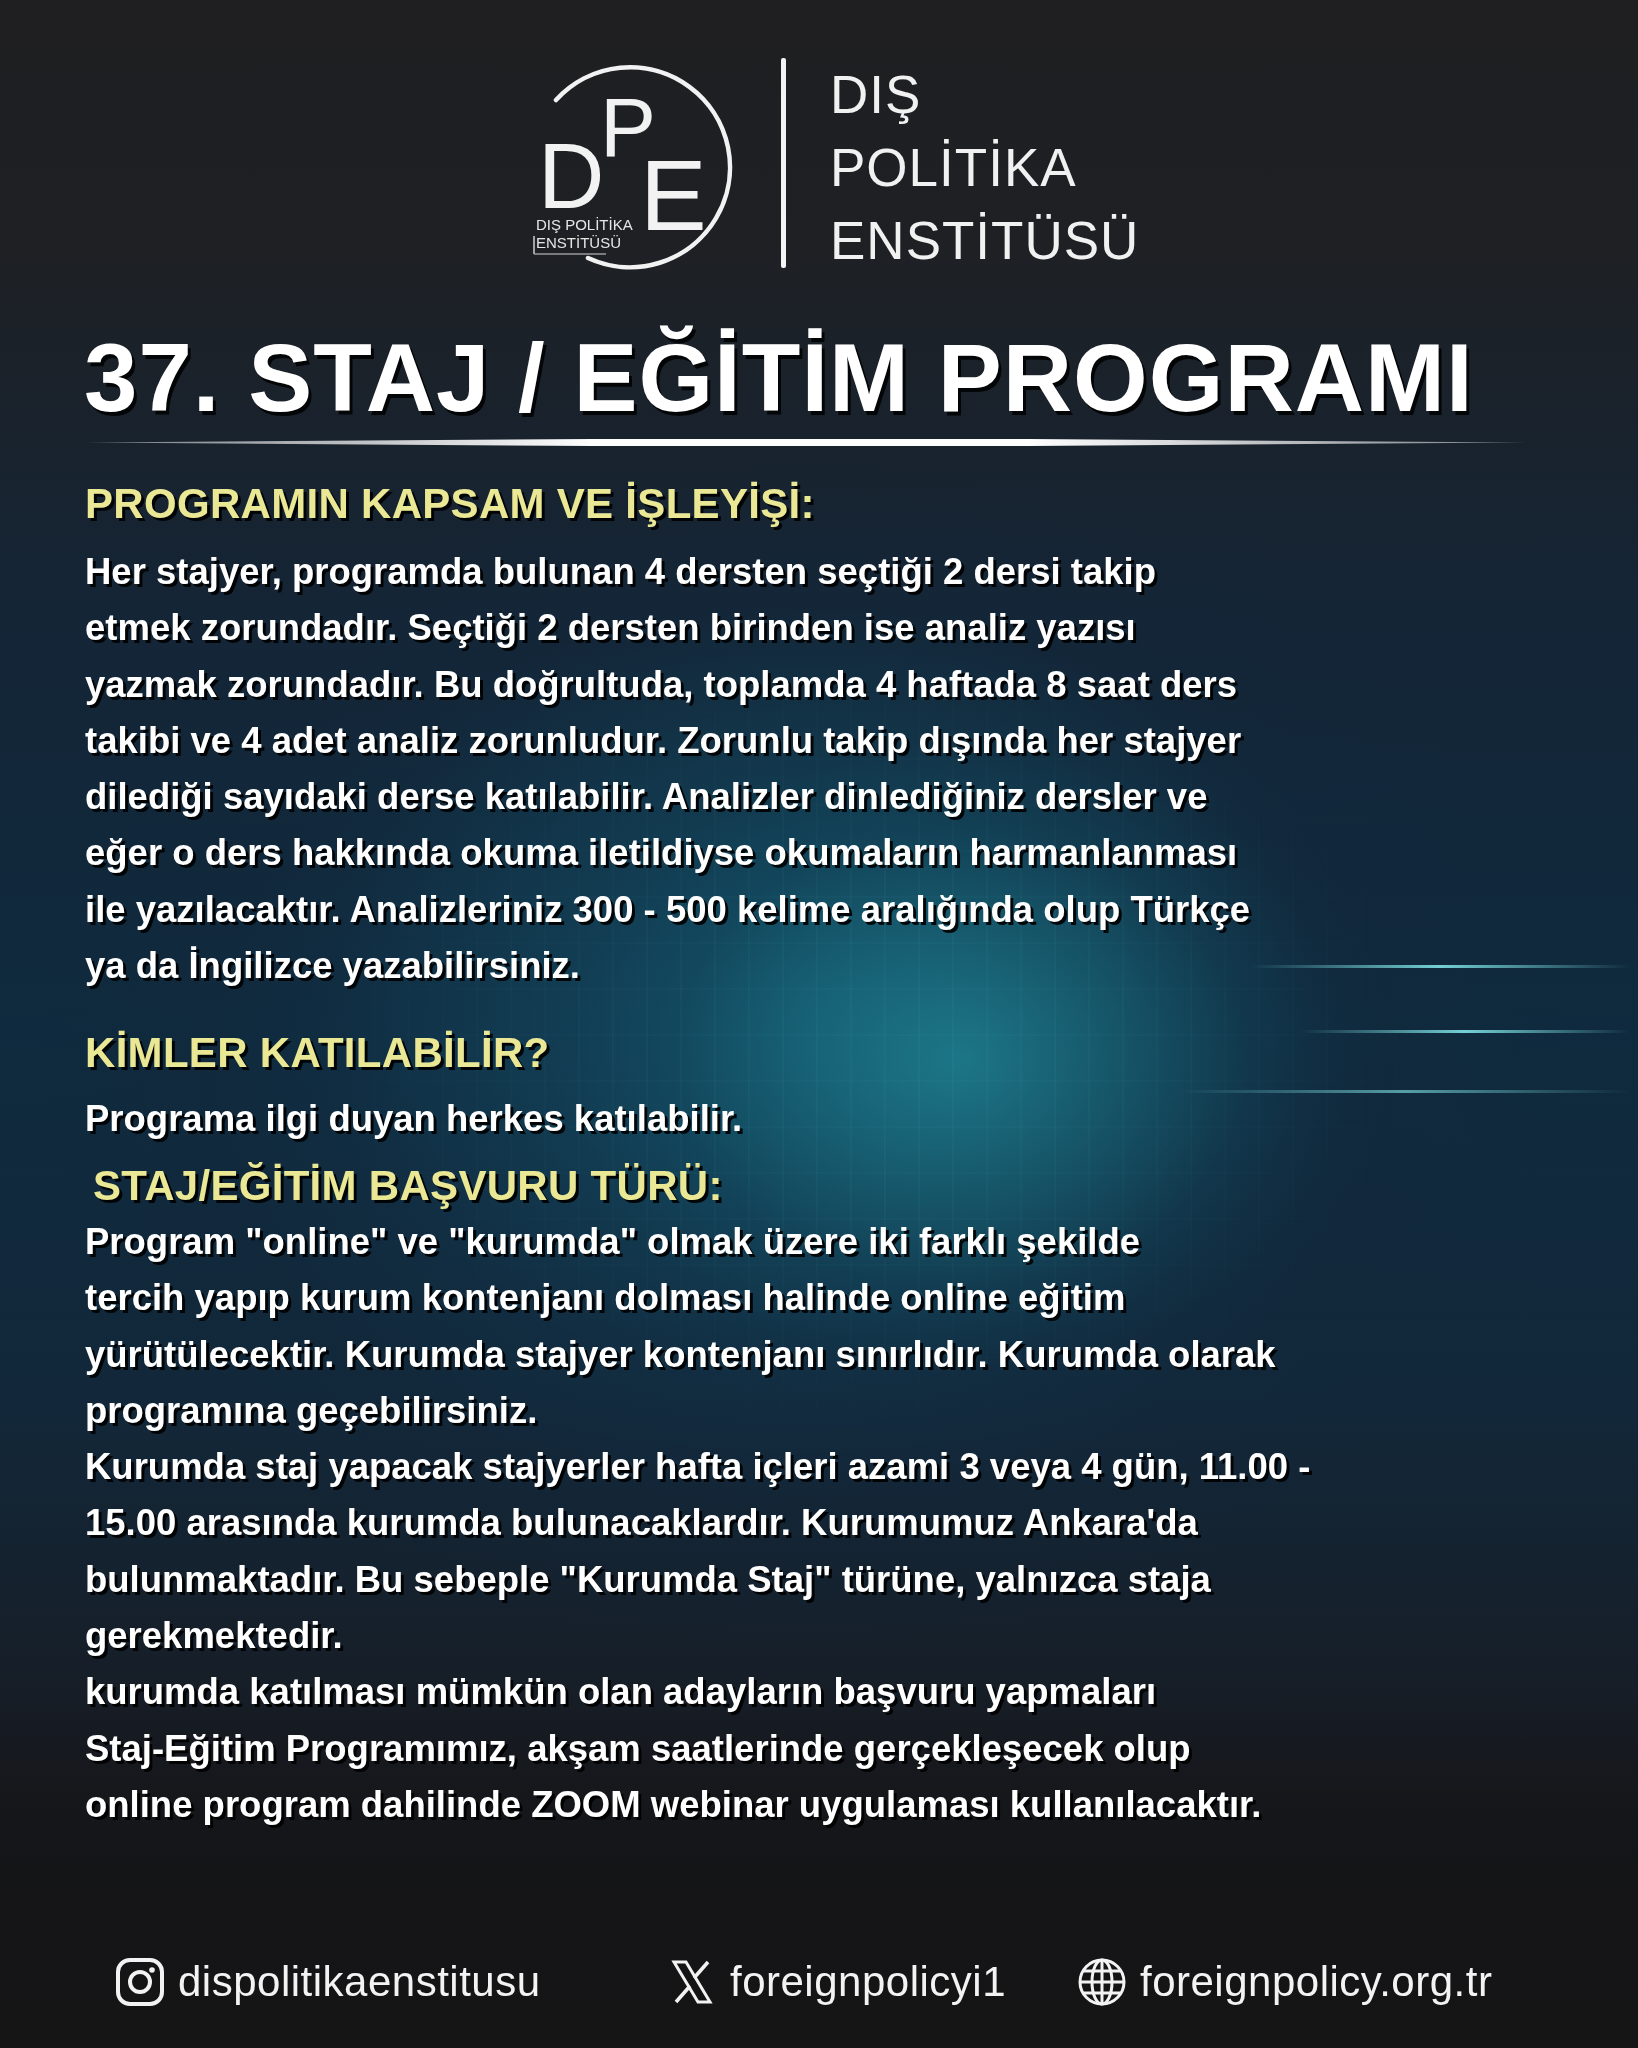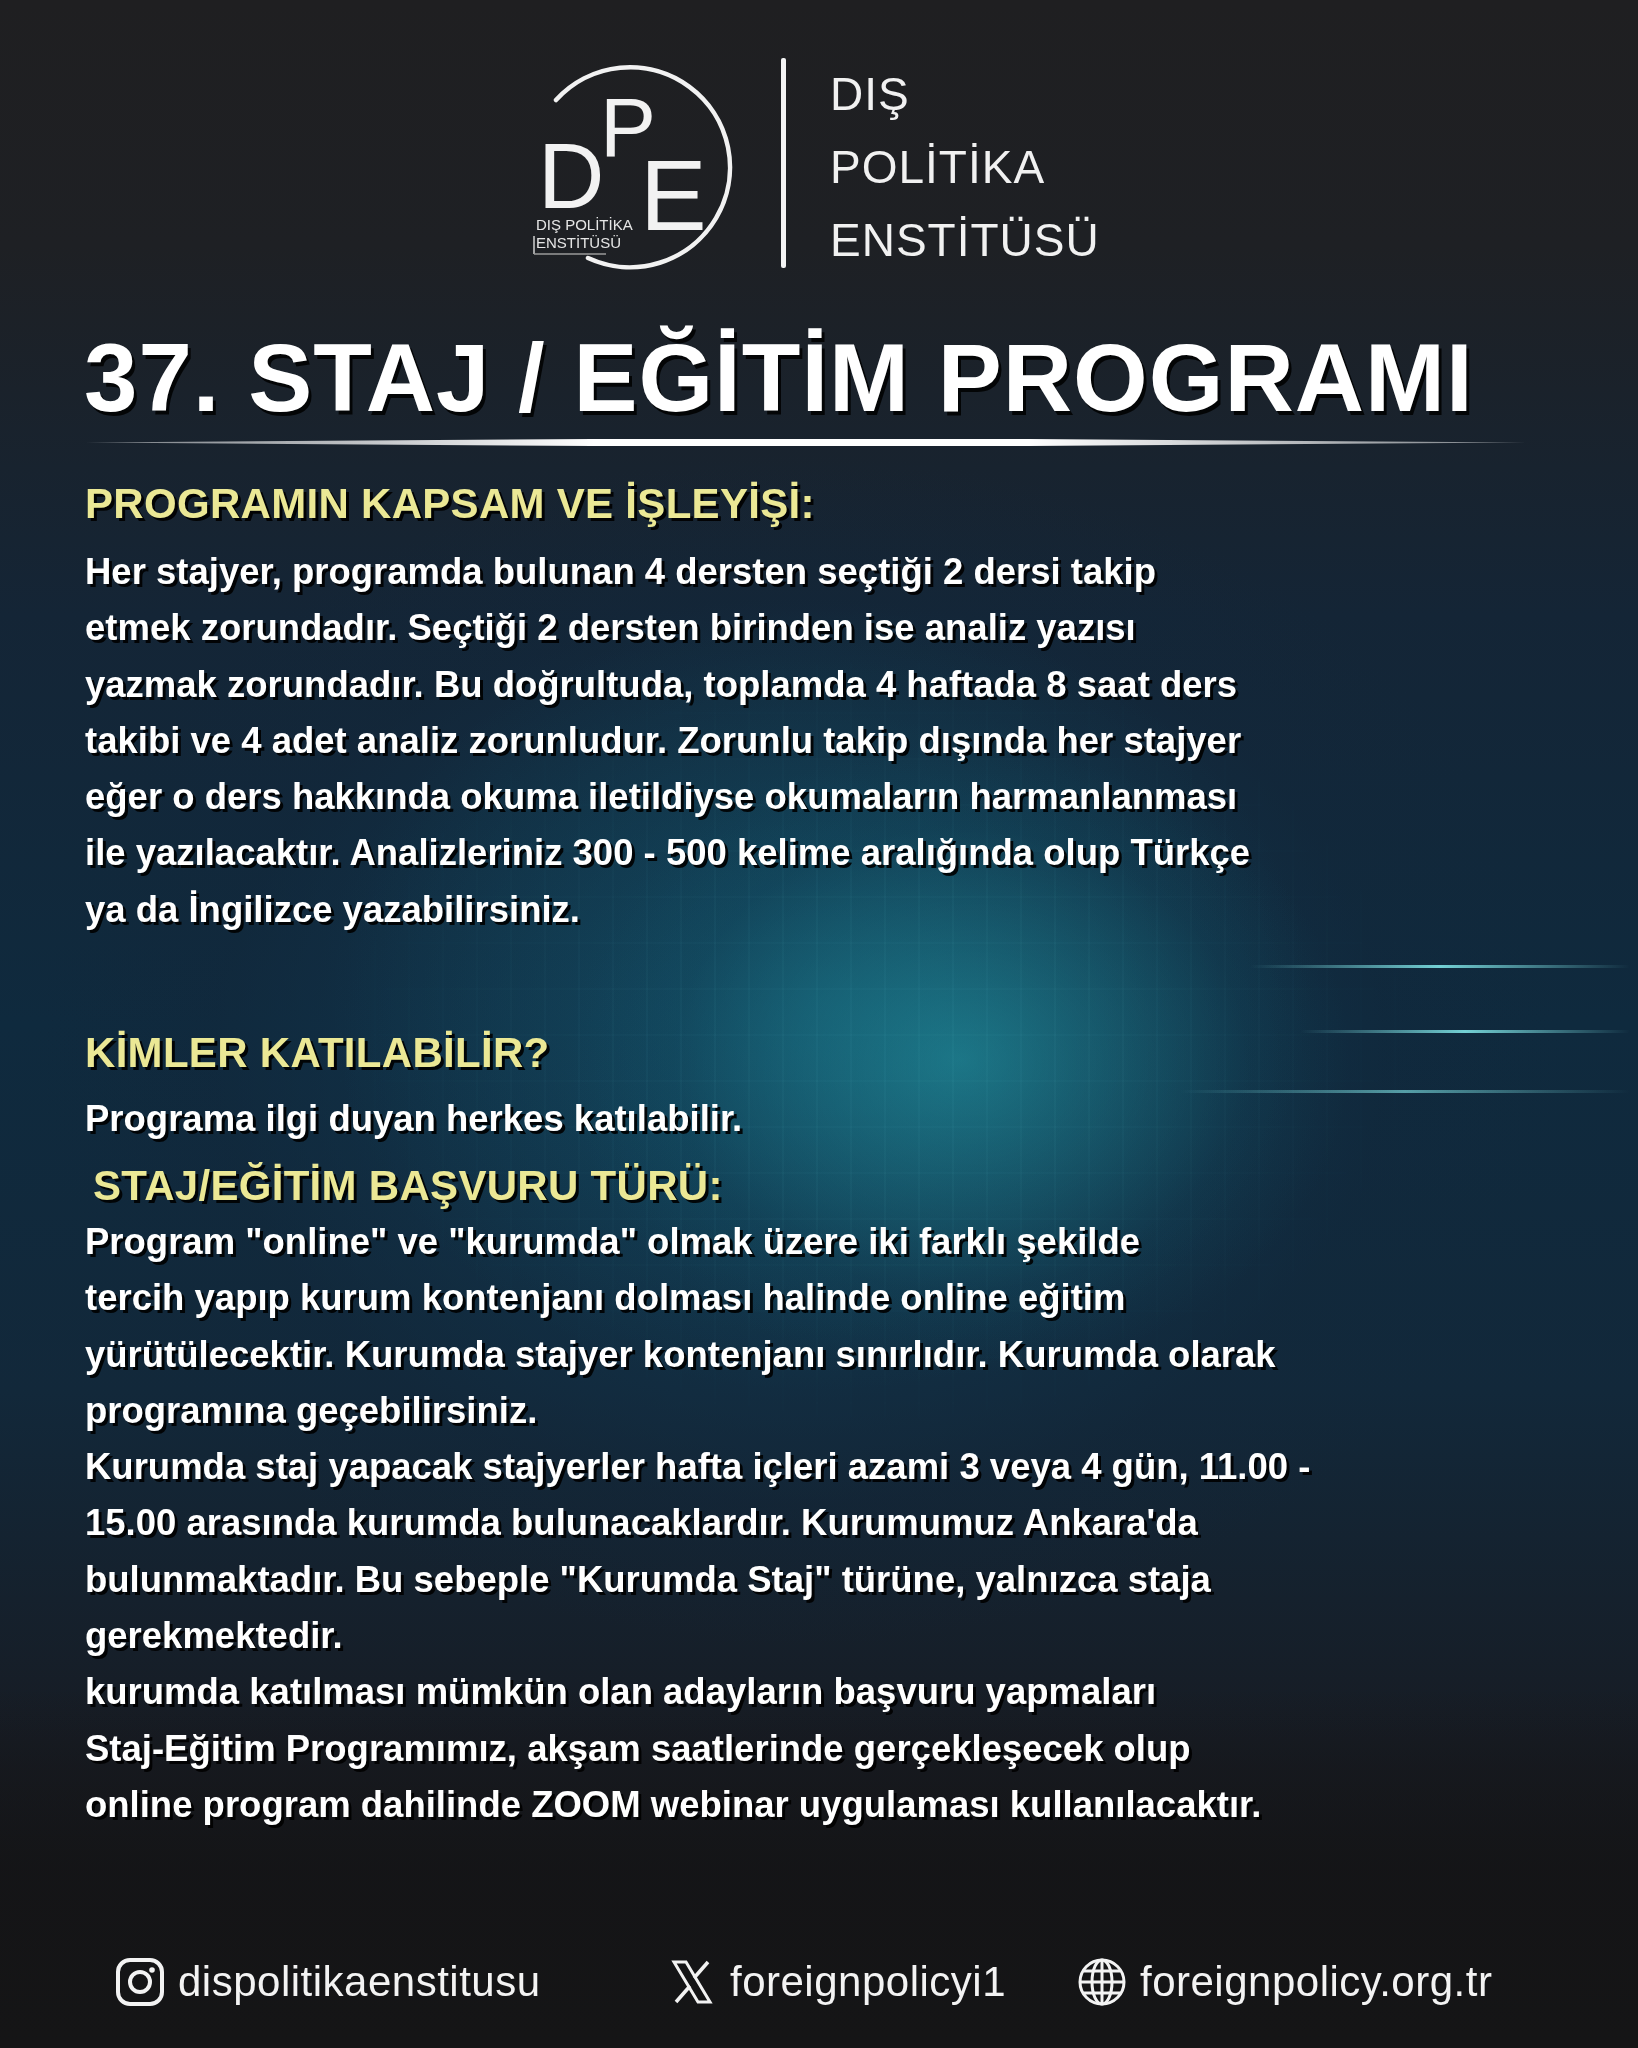--- a/index.html
+++ b/index.html
@@ -25,21 +25,21 @@
             mask-image: radial-gradient(ellipse 720px 520px at 880px 1040px, #000 30%, transparent 80%);
   }
   .streak { position:absolute; height:3px; border-radius:2px;
     background:linear-gradient(90deg, rgba(110,240,240,0), rgba(140,250,250,0.8), rgba(110,240,240,0)); }
   .vignette { position:absolute; left:0; right:0; bottom:0; height:360px;
     background:linear-gradient(180deg, rgba(20,20,22,0) 0%, rgba(20,20,22,0.85) 50%, #151516 100%); }
 
   
   .logo { position:absolute; left:528px; top:58px; width:210px; height:212px; }
   .divider { position:absolute; left:781px; top:58px; width:5px; height:210px; background:#f4f4f4; border-radius:2px; }
-  .org-name { position:absolute; left:830px; top:58px; color:#f1f1f1; font-size:46px; line-height:73px; font-weight:400; letter-spacing:1px; }
+  .org-name { position:absolute; left:830px; top:58px; color:#f1f1f1; font-size:53px; line-height:73px; font-weight:400; letter-spacing:1px; }
   .org-name div { height:73px; }
 
   .main-title { position:absolute; left:84px; top:318px; color:#ffffff; font-weight:700; font-size:96px; line-height:120px; letter-spacing:1px; white-space:nowrap;
     text-shadow: 3px 4px 0 rgba(0,0,0,0.85); }
   .title-rule { position:absolute; left:86px; top:439px; width:1450px; height:7px;
     background:linear-gradient(90deg, rgba(255,255,255,0.4) 0%, #ffffff 35%, #ffffff 65%, rgba(255,255,255,0.4) 100%);
     clip-path: polygon(0 50%, 35% 0, 65% 0, 100% 50%, 65% 100%, 35% 100%); }
 
   .h { position:absolute; left:85px; color:#ebe895; font-weight:700; font-size:42px; line-height:56px; white-space:nowrap;
     text-shadow: 3px 3px 0 rgba(0,0,0,0.9); letter-spacing:0.3px; }
@@ -82,20 +82,21 @@
 
 <div class="main-title">37. STAJ / EĞİTİM PROGRAMI</div>
 <div class="title-rule"></div>
 
 <div class="h" style="top:476px;">PROGRAMIN KAPSAM VE İŞLEYİŞİ:</div>
 <div class="p" style="top:544px;">
   <div>Her stajyer, programda bulunan 4 dersten seçtiği 2 dersi takip</div>
   <div>etmek zorundadır. Seçtiği 2 dersten birinden ise analiz yazısı</div>
   <div>yazmak zorundadır. Bu doğrultuda, toplamda 4 haftada 8 saat ders</div>
   <div>takibi ve 4 adet analiz zorunludur. Zorunlu takip dışında her stajyer</div>
+  <div>dilediği sayıdaki derse katılabilir. Analizler dinlediğiniz dersler ve</div>
   <div>eğer o ders hakkında okuma iletildiyse okumaların harmanlanması</div>
   <div>ile yazılacaktır. Analizleriniz 300 - 500 kelime aralığında olup Türkçe</div>
   <div>ya da İngilizce yazabilirsiniz.</div>
 </div>
 
 <div class="h" style="top:1025px;">KİMLER KATILABİLİR?</div>
 <div class="p" style="top:1091px;">
   <div>Programa ilgi duyan herkes katılabilir.</div>
 </div>
 

